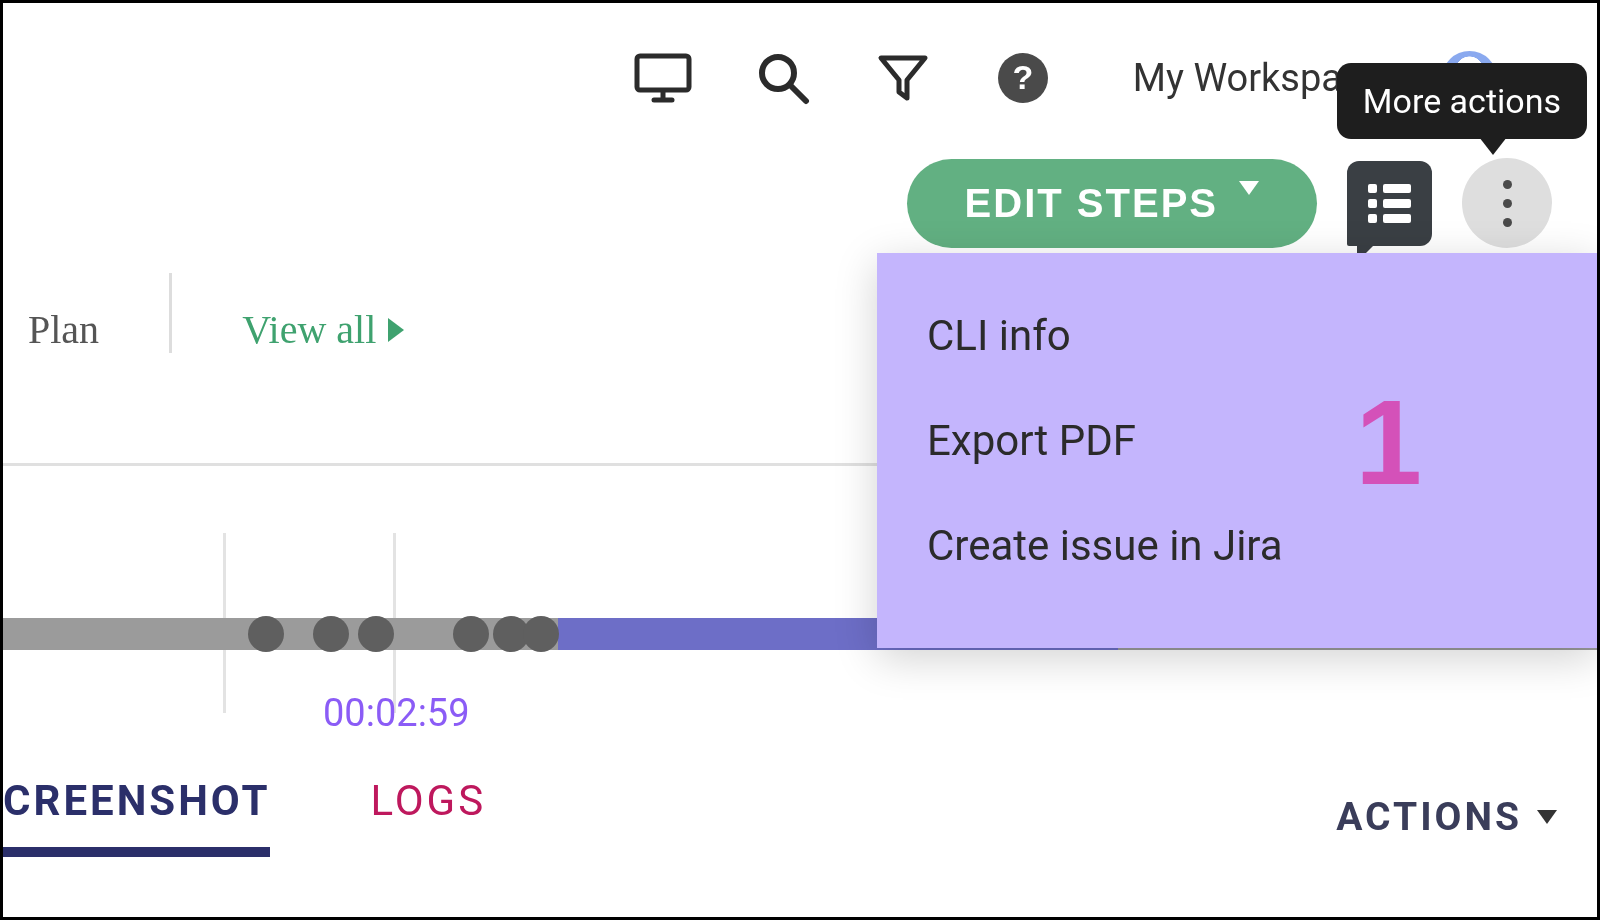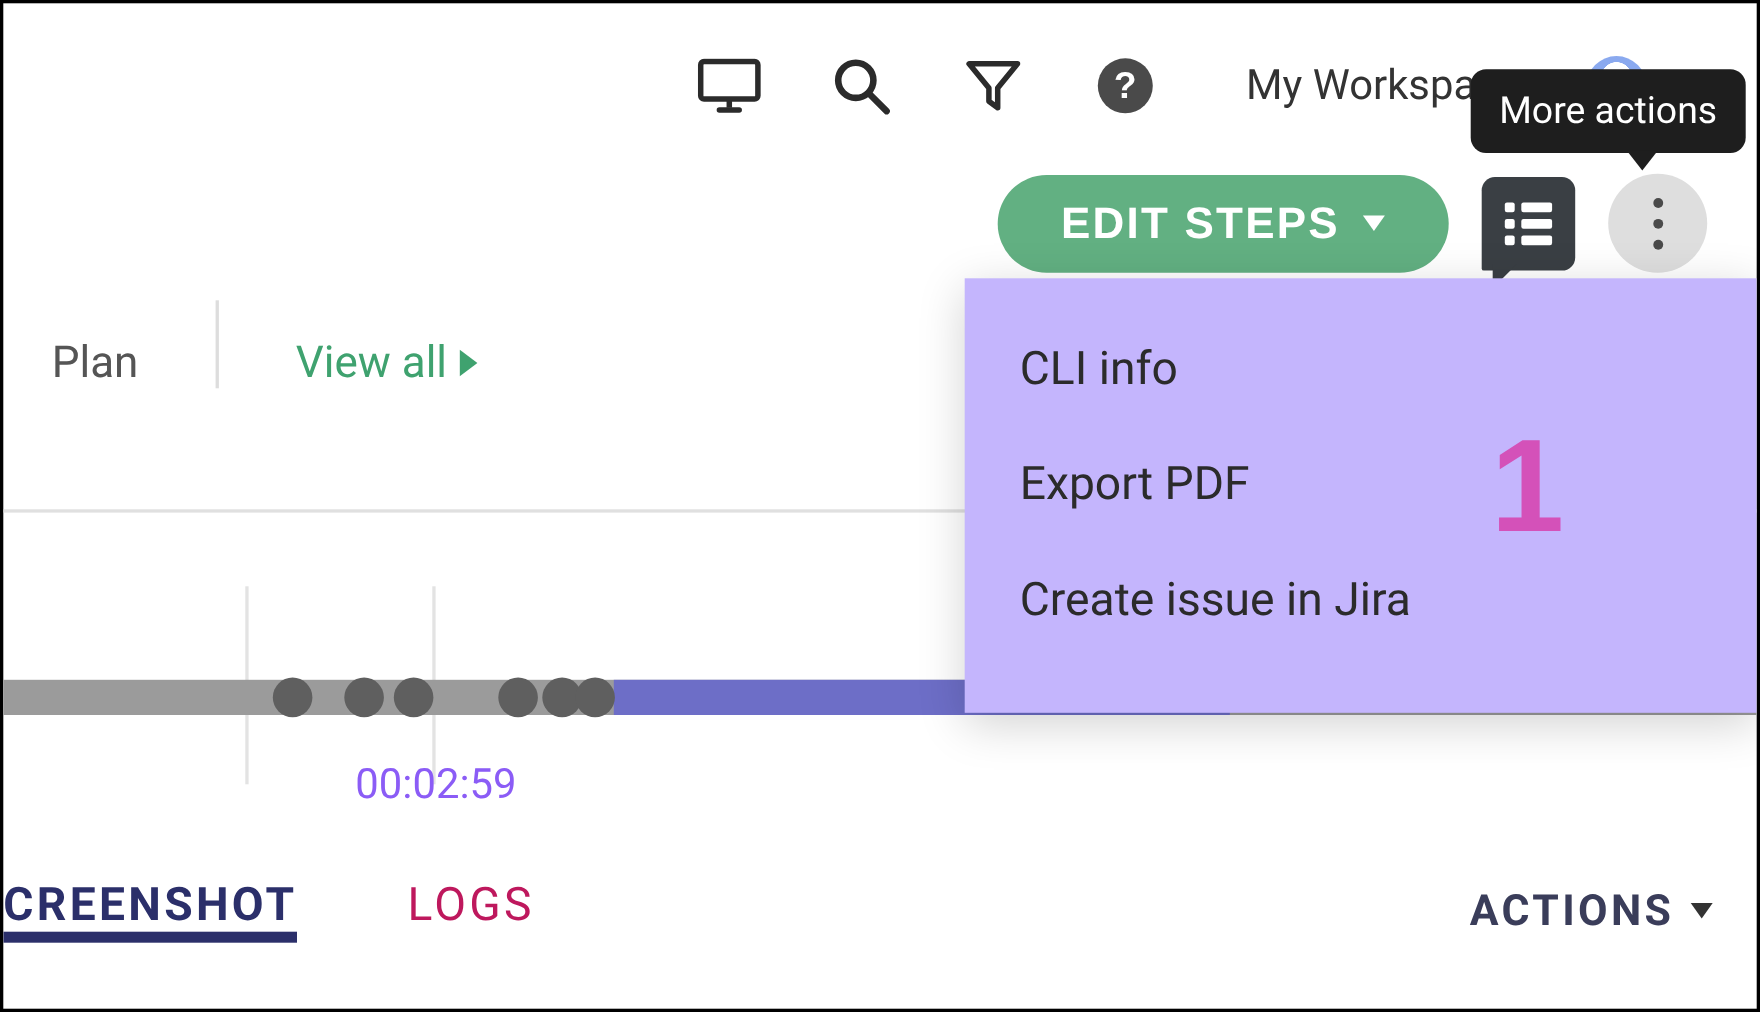--- a/index.html
+++ b/index.html
@@ -9,38 +9,38 @@
   
   .topbar { position: absolute; top: 30px; right: 20px; height: 90px; display: flex; align-items: center; gap: 60px; }
   .topbar .icon-slot { width: 60px; height: 60px; display:flex; align-items:center; justify-content:center; cursor:pointer; }
   .topbar .icon-slot svg { display:block; }
   .ws-label { font-size: 38px; color: #333; margin-left: 20px; white-space: nowrap; }
   .avatar { width: 55px; height: 55px; border-radius: 50%; background: radial-gradient(circle at 50% 35%, #fff 0 30%, #8aa9ef 31% 100%); background-color:#8aa9ef; flex:none; }
   .caret-small { width: 0; height: 0; border-left: 10px solid transparent; border-right: 10px solid transparent; border-top: 14px solid #333; }
 
   
   .actionbar { position: absolute; top: 155px; right: 45px; display:flex; align-items:center; gap: 30px; }
-  .btn-edit { background: #62b082; color: #fff; font-size: 40px; font-weight: 600; letter-spacing: 2px; border: none; border-radius: 55px; padding: 22px 58px; display:flex; align-items:center; gap: 15px; cursor:pointer; }
+  .btn-edit { background: #62b082; color: #fff; font-size: 40px; font-weight: 600; letter-spacing: 2px; border: none; border-radius: 55px; padding: 22px 58px; display:flex; align-items:flex-start; gap: 15px; cursor:pointer; }
   .btn-edit .caret-small { border-top-color: #fff; margin-left:6px; }
   .chat-btn { width: 85px; height: 85px; background: #3a3f44; border-radius: 12px 12px 12px 2px; display:flex; align-items:center; justify-content:center; cursor:pointer; position:relative; }
   .chat-btn::after{ content:""; position:absolute; left:10px; bottom:-16px; width:0; height:0; border-left:0 solid transparent; border-right:22px solid transparent; border-top:22px solid #3a3f44; }
   .chat-lines { display:flex; flex-direction:column; gap:6px; }
   .chat-lines .row { display:flex; gap:6px; align-items:center; }
   .chat-lines .dot { width:9px; height:9px; background:#fff; border-radius:2px; }
   .chat-lines .bar { width:28px; height:9px; background:#fff; border-radius:2px; }
 
   .more-btn { width: 90px; height: 90px; border-radius: 50%; background:#dedede; display:flex; flex-direction:column; align-items:center; justify-content:center; gap:10px; cursor:pointer; }
   .more-btn .d { width:9px; height:9px; background:#4a4a4a; border-radius:50%; }
 
   
   .tooltip { position:absolute; top: 60px; right: 10px; background:#1e1e1e; color:#fff; font-size: 34px; padding: 18px 26px; border-radius: 14px; white-space:nowrap; z-index:50; }
   .tooltip::after{ content:""; position:absolute; bottom:-16px; right:80px; width:0; height:0; border-left:14px solid transparent; border-right:14px solid transparent; border-top:18px solid #1e1e1e; }
 
   
-  .plan-block { position:absolute; top: 270px; left: 44px; display:flex; align-items:flex-end; gap: 70px; }
+  .plan-block { position:absolute; top: 270px; left: 25px; display:flex; align-items:flex-end; gap: 70px; font-family: Liberation Serif, serif; }
   .plan-text .lbl { font-size: 40px; color:#555; }
   .plan-text .val { font-size: 46px; color:#444; margin-top:4px; }
   .sep { width:3px; height:80px; background:#ddd; }
   .view-all { color:#3fa26f; font-size: 40px; display:flex; align-items:center; gap:12px; cursor:pointer; }
   .view-all .chev { width:0; height:0; border-top:12px solid transparent; border-bottom:12px solid transparent; border-left:16px solid #3fa26f; }
 
   
   .hr1 { position:absolute; top: 460px; left:0; right:0; height:3px; background:#e0e0e0; }
 
   
@@ -50,21 +50,21 @@
   .tick.k2 { left:390px; }
   .bar-track { position:absolute; top:115px; left:0; right:0; height:32px; background:#9b9b9b; }
   .bar-fill { position:absolute; top:115px; left:555px; width:560px; height:32px; background:#6d6ec7; }
   .dots { position:absolute; top:115px; left:0; height:32px; }
   .dots .c { position:absolute; width:36px; height:36px; border-radius:50%; background:#5f5f5f; top:-2px; }
   .time-label { position:absolute; top: 188px; left:320px; font-size:38px; color:#8b5cf6; }
 
   
   .tabs-row { position:absolute; bottom: 60px; left: 0; right: 40px; display:flex; align-items:center; justify-content:space-between; }
   .tabs { display:flex; gap: 100px; font-size:42px; font-weight:700; letter-spacing:3px; color:#2b2f6a; }
-  .tab { cursor:pointer; }
+  .tab { cursor:pointer; padding-bottom:22px; }
   .tab.active { border-bottom:10px solid #2b2f6a; }
   .tab.inactive { color:#be185d; font-weight:400; }
   .actions-dd { font-size:39px; font-weight:700; letter-spacing:3px; color:#3a3d5a; display:flex; align-items:center; gap:15px; cursor:pointer; }
 
   
   .dropdown { position:absolute; top:250px; right:0; width: 720px; background:#c4b5fd; box-shadow: 0 10px 40px rgba(0,0,0,0.18); padding: 30px 20px 50px 40px; z-index:20; }
   .dropdown .item { font-size:42px; color:#2b2b2b; padding: 28px 10px; cursor:pointer; }
 
   
   .annot-1 { position:absolute; top: 370px; right: 175px; font-size: 120px; font-weight:800; color:#d451b9; z-index:40; font-family: Arial, sans-serif; }

